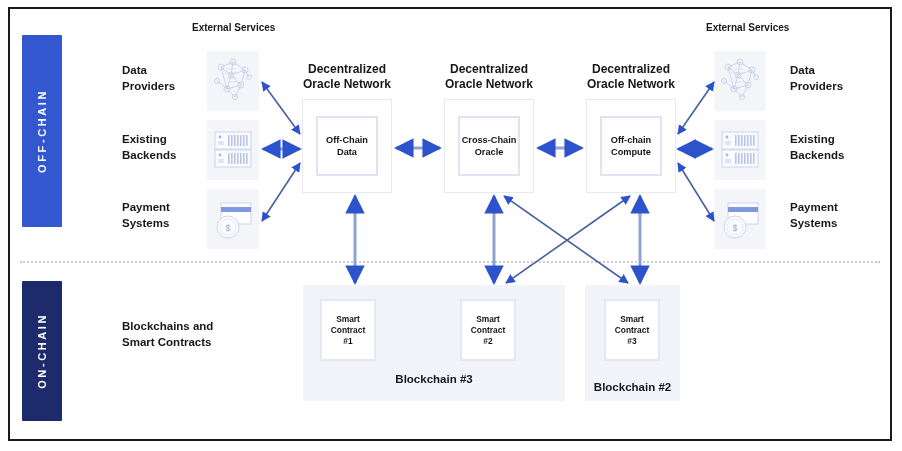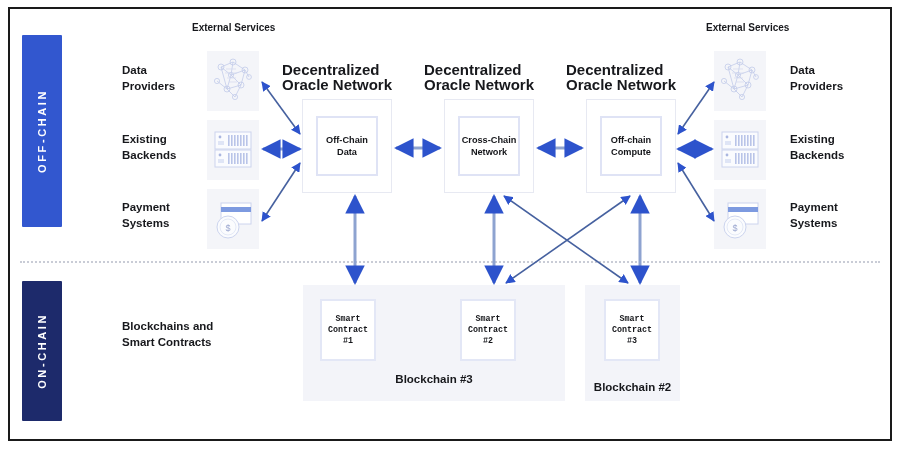--- a/index.html
+++ b/index.html
@@ -28,31 +28,31 @@
   
   .tile{position:absolute;width:52px;height:60px;background:#f4f5f9;}
   .tile svg{position:absolute;left:0;top:0;}
 
   
   .don{position:absolute;width:90px;height:94px;background:#ffffff;border:1px solid #e7e9f2;box-sizing:border-box;}
   .don-inner{position:absolute;width:62px;height:60px;background:#ffffff;border:2px solid #dfe3f5;box-sizing:border-box;
      display:flex;align-items:center;justify-content:center;text-align:center;}
   .don-inner span{font-size:9.2px;font-weight:700;color:#15161a;line-height:12px;white-space:pre-line;
      font-family:"Liberation Sans","DejaVu Sans",sans-serif;}
-  .don-title{position:absolute;width:130px;text-align:left;font-size:15px;font-weight:700;color:#17181c;
+  .don-title{position:absolute;width:130px;text-align:center;font-size:12px;font-weight:700;color:#17181c;
      line-height:15px;white-space:pre-line;font-family:"Liberation Sans","DejaVu Sans",sans-serif;}
 
   
   .chain{position:absolute;background:#f3f4f9;}
   .chain-label{position:absolute;text-align:center;font-size:11.5px;font-weight:700;color:#17181c;
     font-family:"Liberation Sans","DejaVu Sans",sans-serif;width:100%;}
   .sc{position:absolute;width:56px;height:62px;background:#ffffff;border:2px solid #e3e7f6;box-sizing:border-box;
      display:flex;align-items:center;justify-content:center;text-align:center;}
   .sc span{font-size:8.4px;font-weight:700;color:#15161a;line-height:11px;white-space:pre-line;
-     font-family:Liberation Mono, monospace;}
+     font-family:Liberation Sans, sans-serif;}
 
   svg.edges{position:absolute;left:0;top:0;width:902px;height:451px;pointer-events:none;}
 </style>
 </head>
 <body>
 
 <div id="stage">
 
   <div class="frame"></div>
 
@@ -199,21 +199,21 @@
       <span>Off-Chain
 Data</span>
     </div>
   </div>
 
   <div class="don-title" style="left:424px;top:62px;">Decentralized
 Oracle Network</div>
   <div class="don" style="left:444px;top:99px;">
     <div class="don-inner" style="left:13px;top:16px;">
       <span>Cross-Chain
-Network</span>
+Oracle</span>
     </div>
   </div>
 
   <div class="don-title" style="left:566px;top:62px;">Decentralized
 Oracle Network</div>
   <div class="don" style="left:586px;top:99px;">
     <div class="don-inner" style="left:13px;top:16px;">
       <span>Off-chain
 Compute</span>
     </div>

